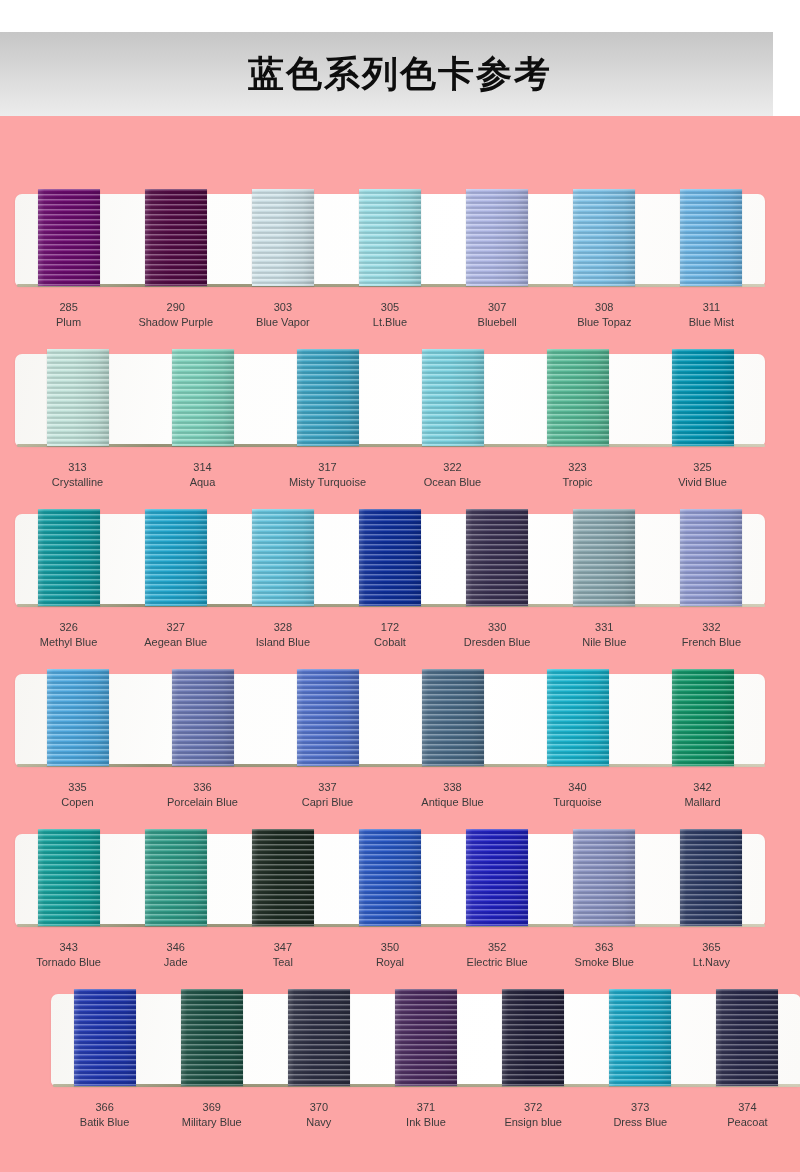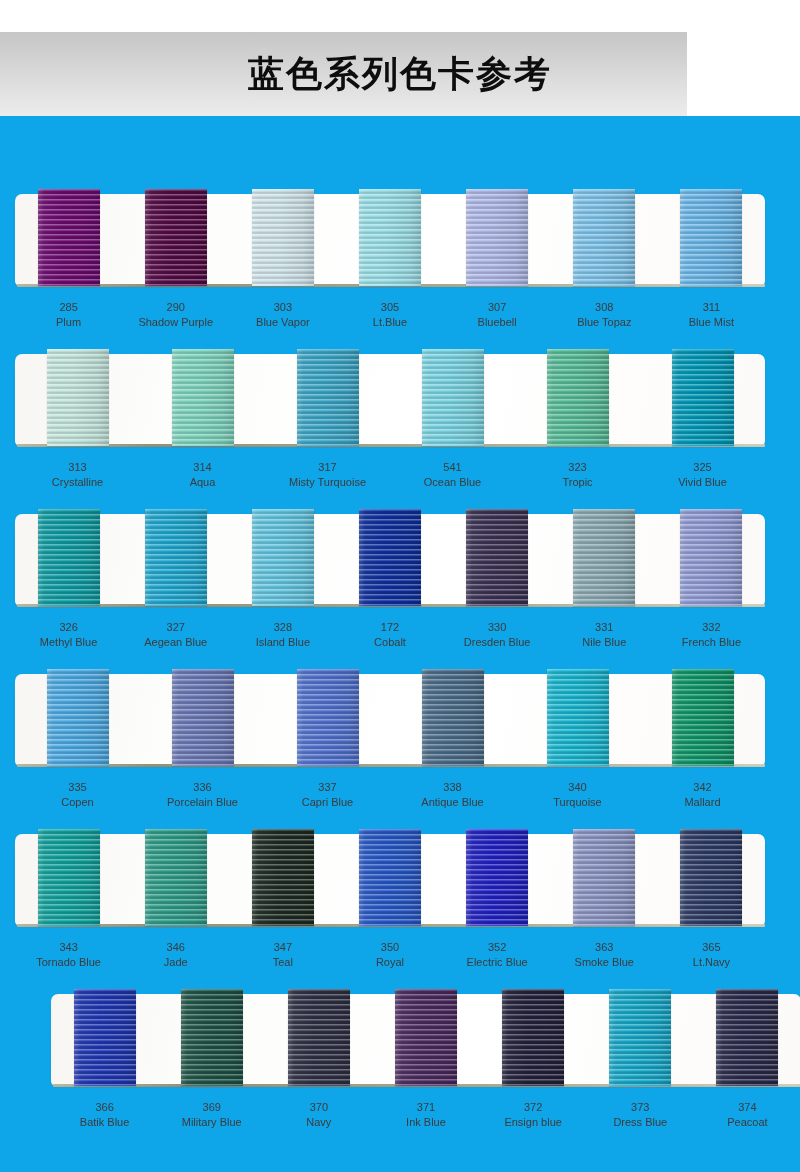--- a/index.html
+++ b/index.html
@@ -13,21 +13,21 @@
     position: relative;
     font-family: "Liberation Sans", sans-serif;
     overflow: hidden;
   }
 
   
   #header-banner {
     position: absolute;
     left: 0;
     top: 32px;
-    width: 687px;
+    width: 773px;
     height: 84px;
     background: linear-gradient(180deg, #c6c6c6 0%, #d2d2d2 32%, #dedede 62%, #ececec 100%);
   }
   #header-title {
     position: absolute;
     left: 0;
     top: 0;
     width: 800px;
     height: 84px;
     line-height: 84px;
@@ -39,21 +39,21 @@
     font-family: "DejaVu Sans", "Liberation Sans", sans-serif;
   }
 
   
   #sheet {
     position: absolute;
     left: 0;
     top: 116px;
     width: 800px;
     height: 1056px;
-    background: #0ea5e9;
+    background: #fca5a5;
   }
 
   .swatch-row {
     position: relative;
     width: 800px;
     height: 160px;
   }
   .swatch-row.last-row { height: 176px; margin-left: 36px; }
 
   
@@ -223,21 +223,21 @@
       <div class="cell">
         <div class="ribbon" style="background-color: rgb(59, 164, 196);"></div>
         <div class="label">
           <span class="code">317</span>
           <span class="name">Misty Turquoise</span>
         </div>
       </div>
       <div class="cell">
         <div class="ribbon" style="background-color: rgb(121, 210, 224);"></div>
         <div class="label">
-          <span class="code">541</span>
+          <span class="code">322</span>
           <span class="name">Ocean Blue</span>
         </div>
       </div>
       <div class="cell">
         <div class="ribbon" style="background-color: rgb(86, 186, 150);"></div>
         <div class="label">
           <span class="code">323</span>
           <span class="name">Tropic</span>
         </div>
       </div>

